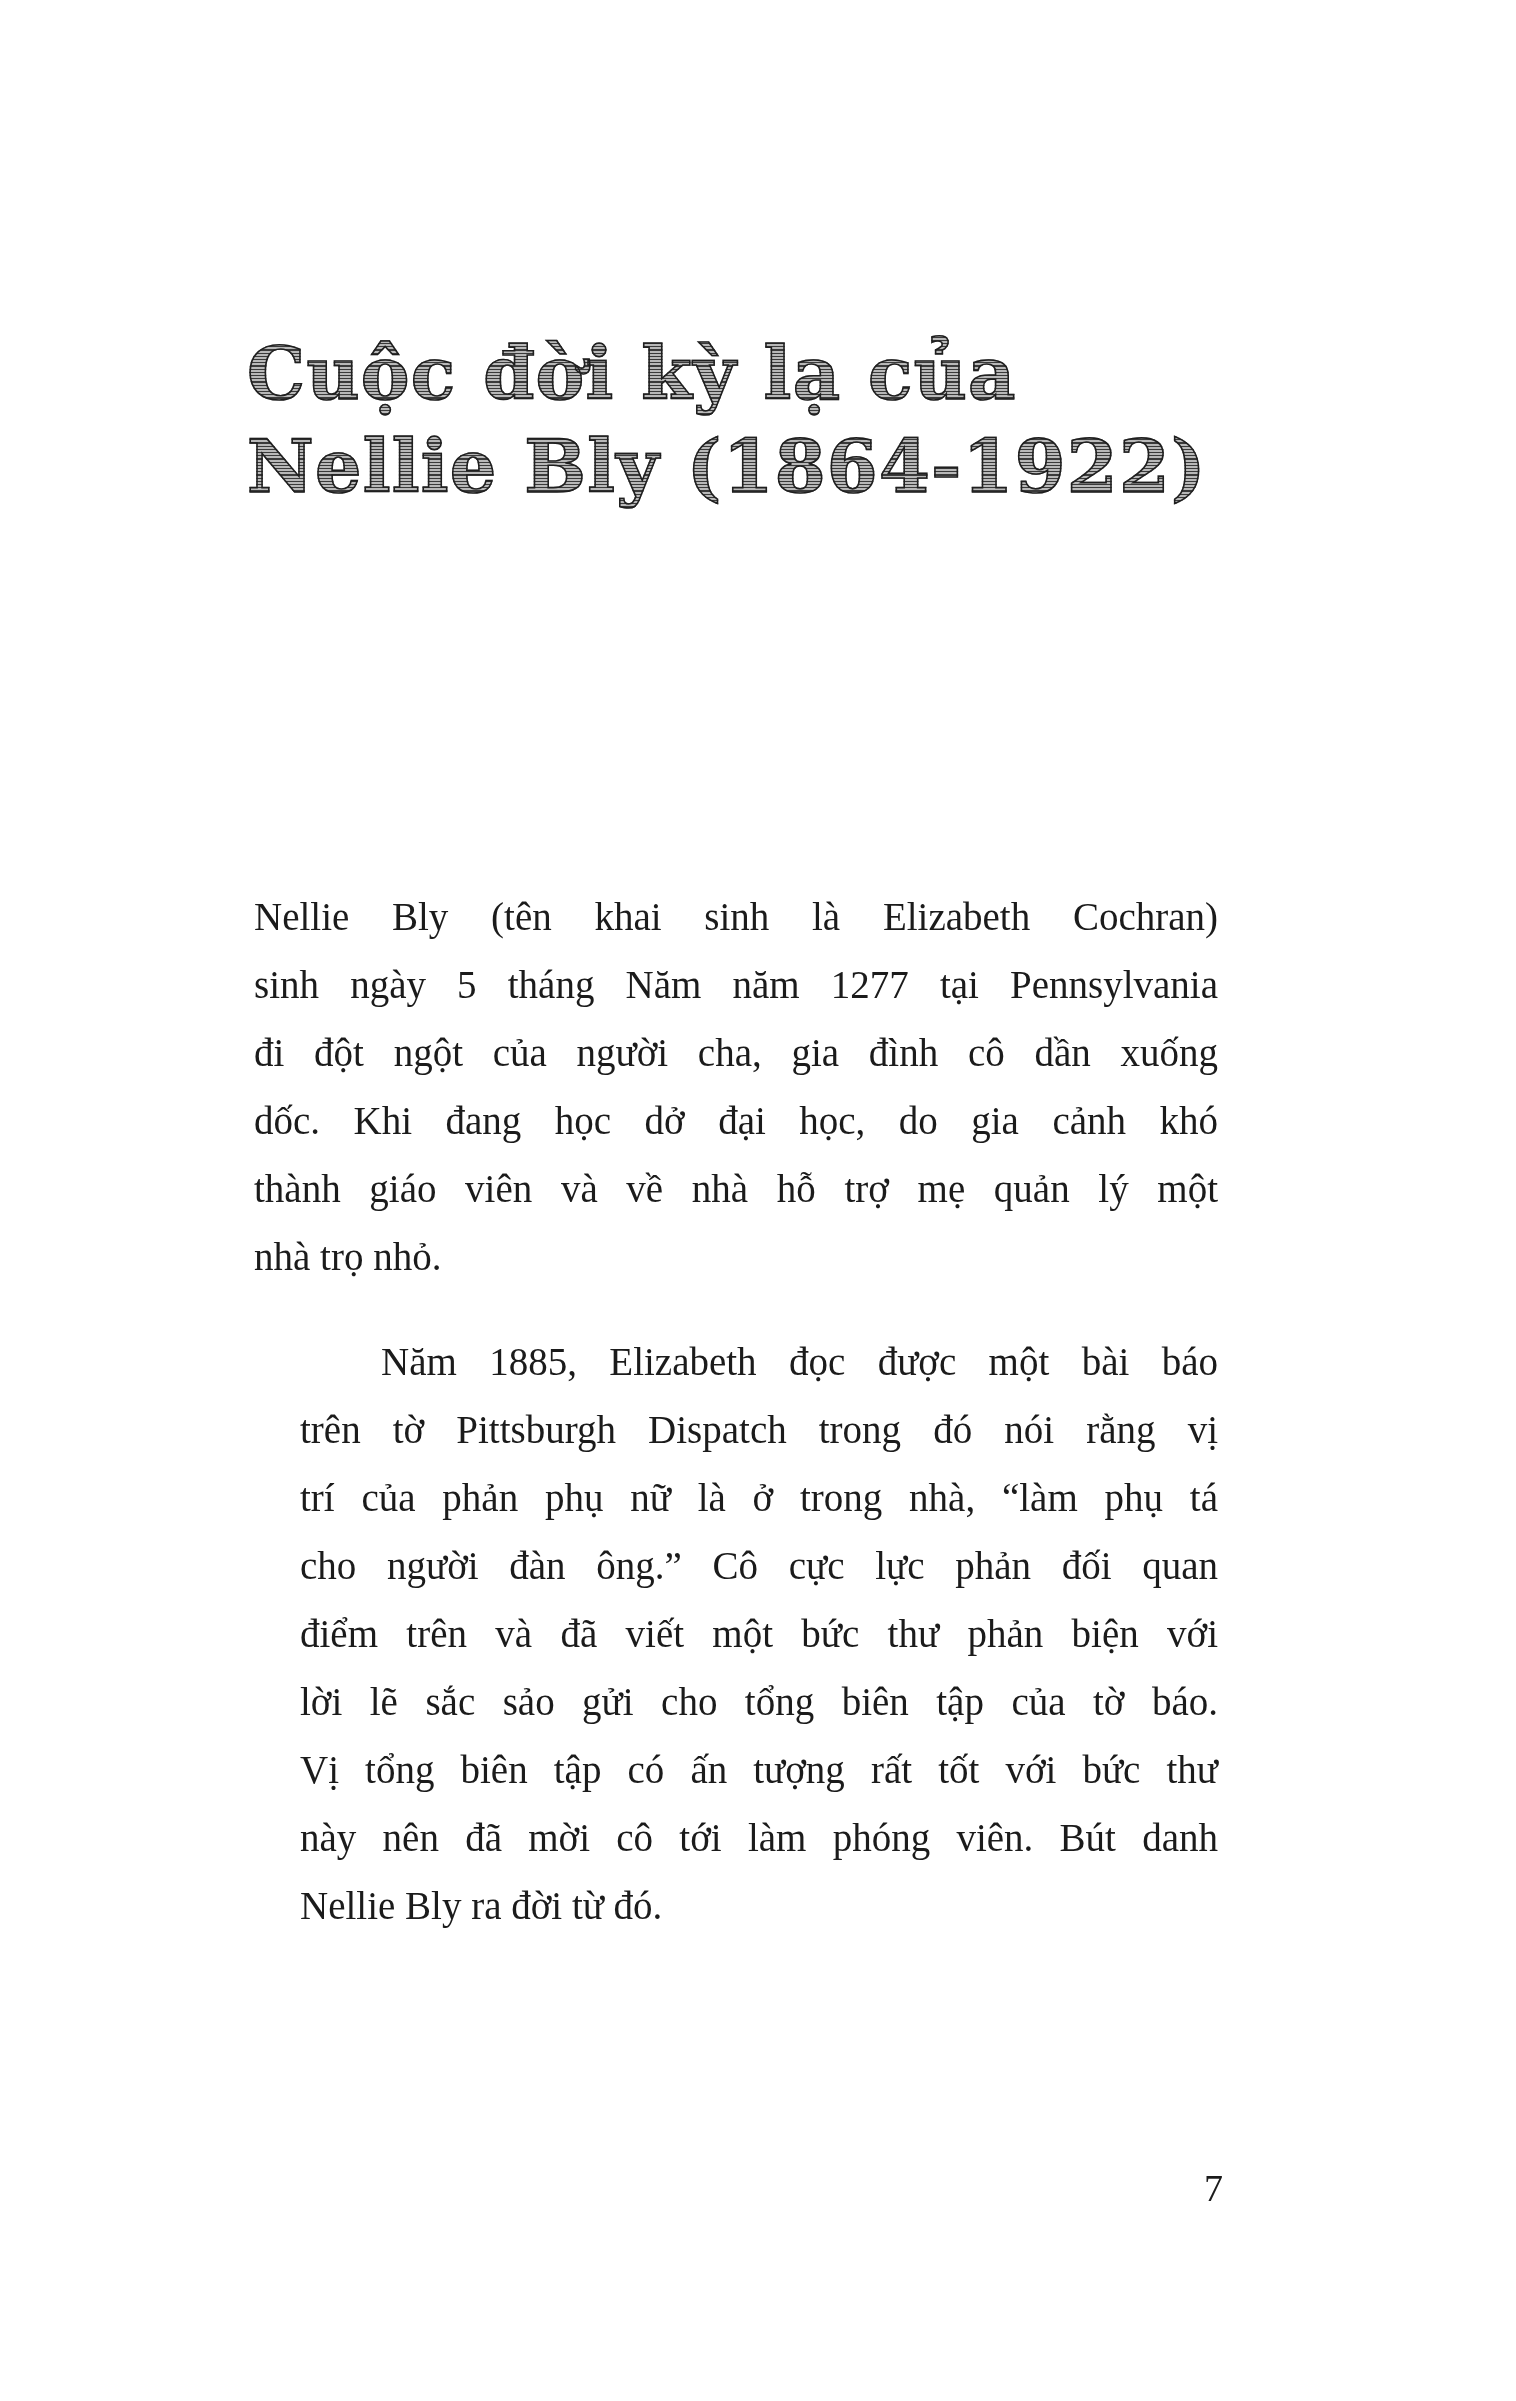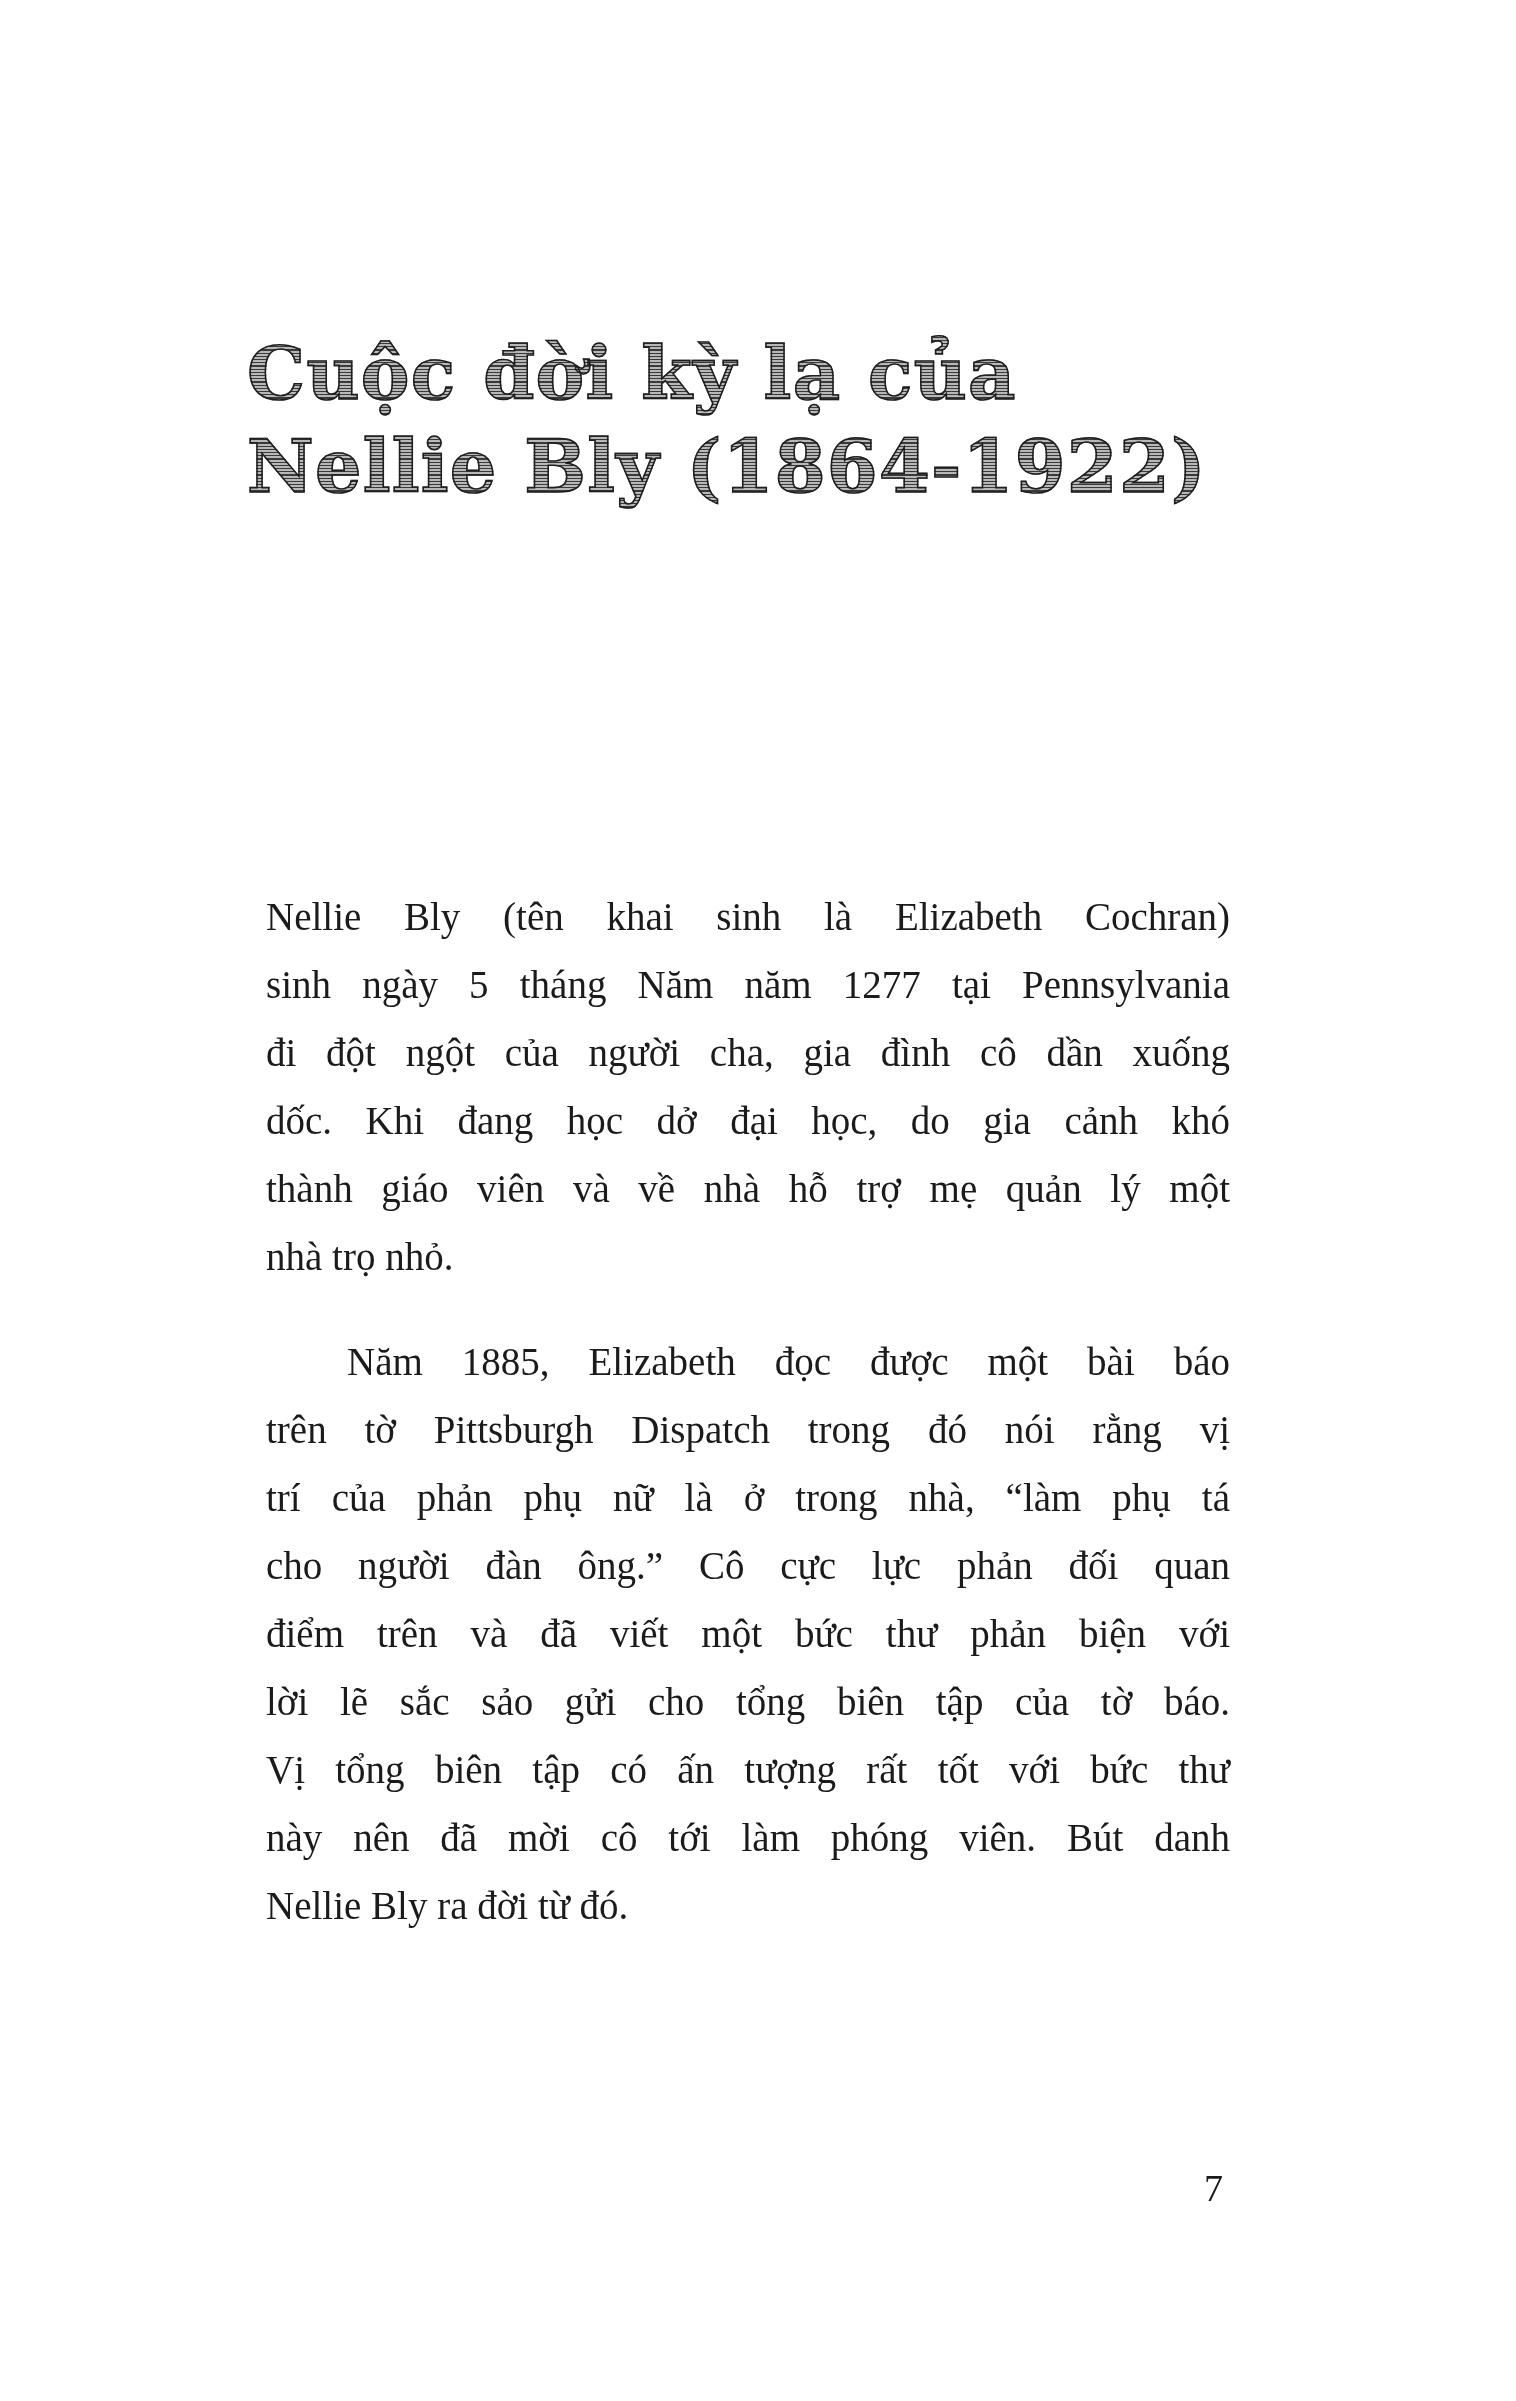--- a/index.html
+++ b/index.html
@@ -33,28 +33,28 @@
       #b8b8b8 1.3px, #b8b8b8 3.2px);
     -webkit-background-clip: text;
     background-clip: text;
     color: transparent;
     -webkit-text-stroke: 1.6px #1f1f1f;
   }
 
   
   .content {
     position: absolute;
-    left: 266px;
+    left: 254px;
     top: 883px;
     width: 964px;
     font-size: 39px;
     line-height: 68px;
   }
   .body-par { margin: 0 0 37px 0; }
-  .body-par:last-child { margin-bottom: 0; }
+  .body-par:last-child { margin-bottom: 0; margin-left: 46px; }
   .line { display: block; }
   .line.just {
     text-align: justify;
     text-align-last: justify;
     -moz-text-align-last: justify;
   }
   .line.first-indent { padding-left: 81px; }
   .it { }
 
   .page-number {

